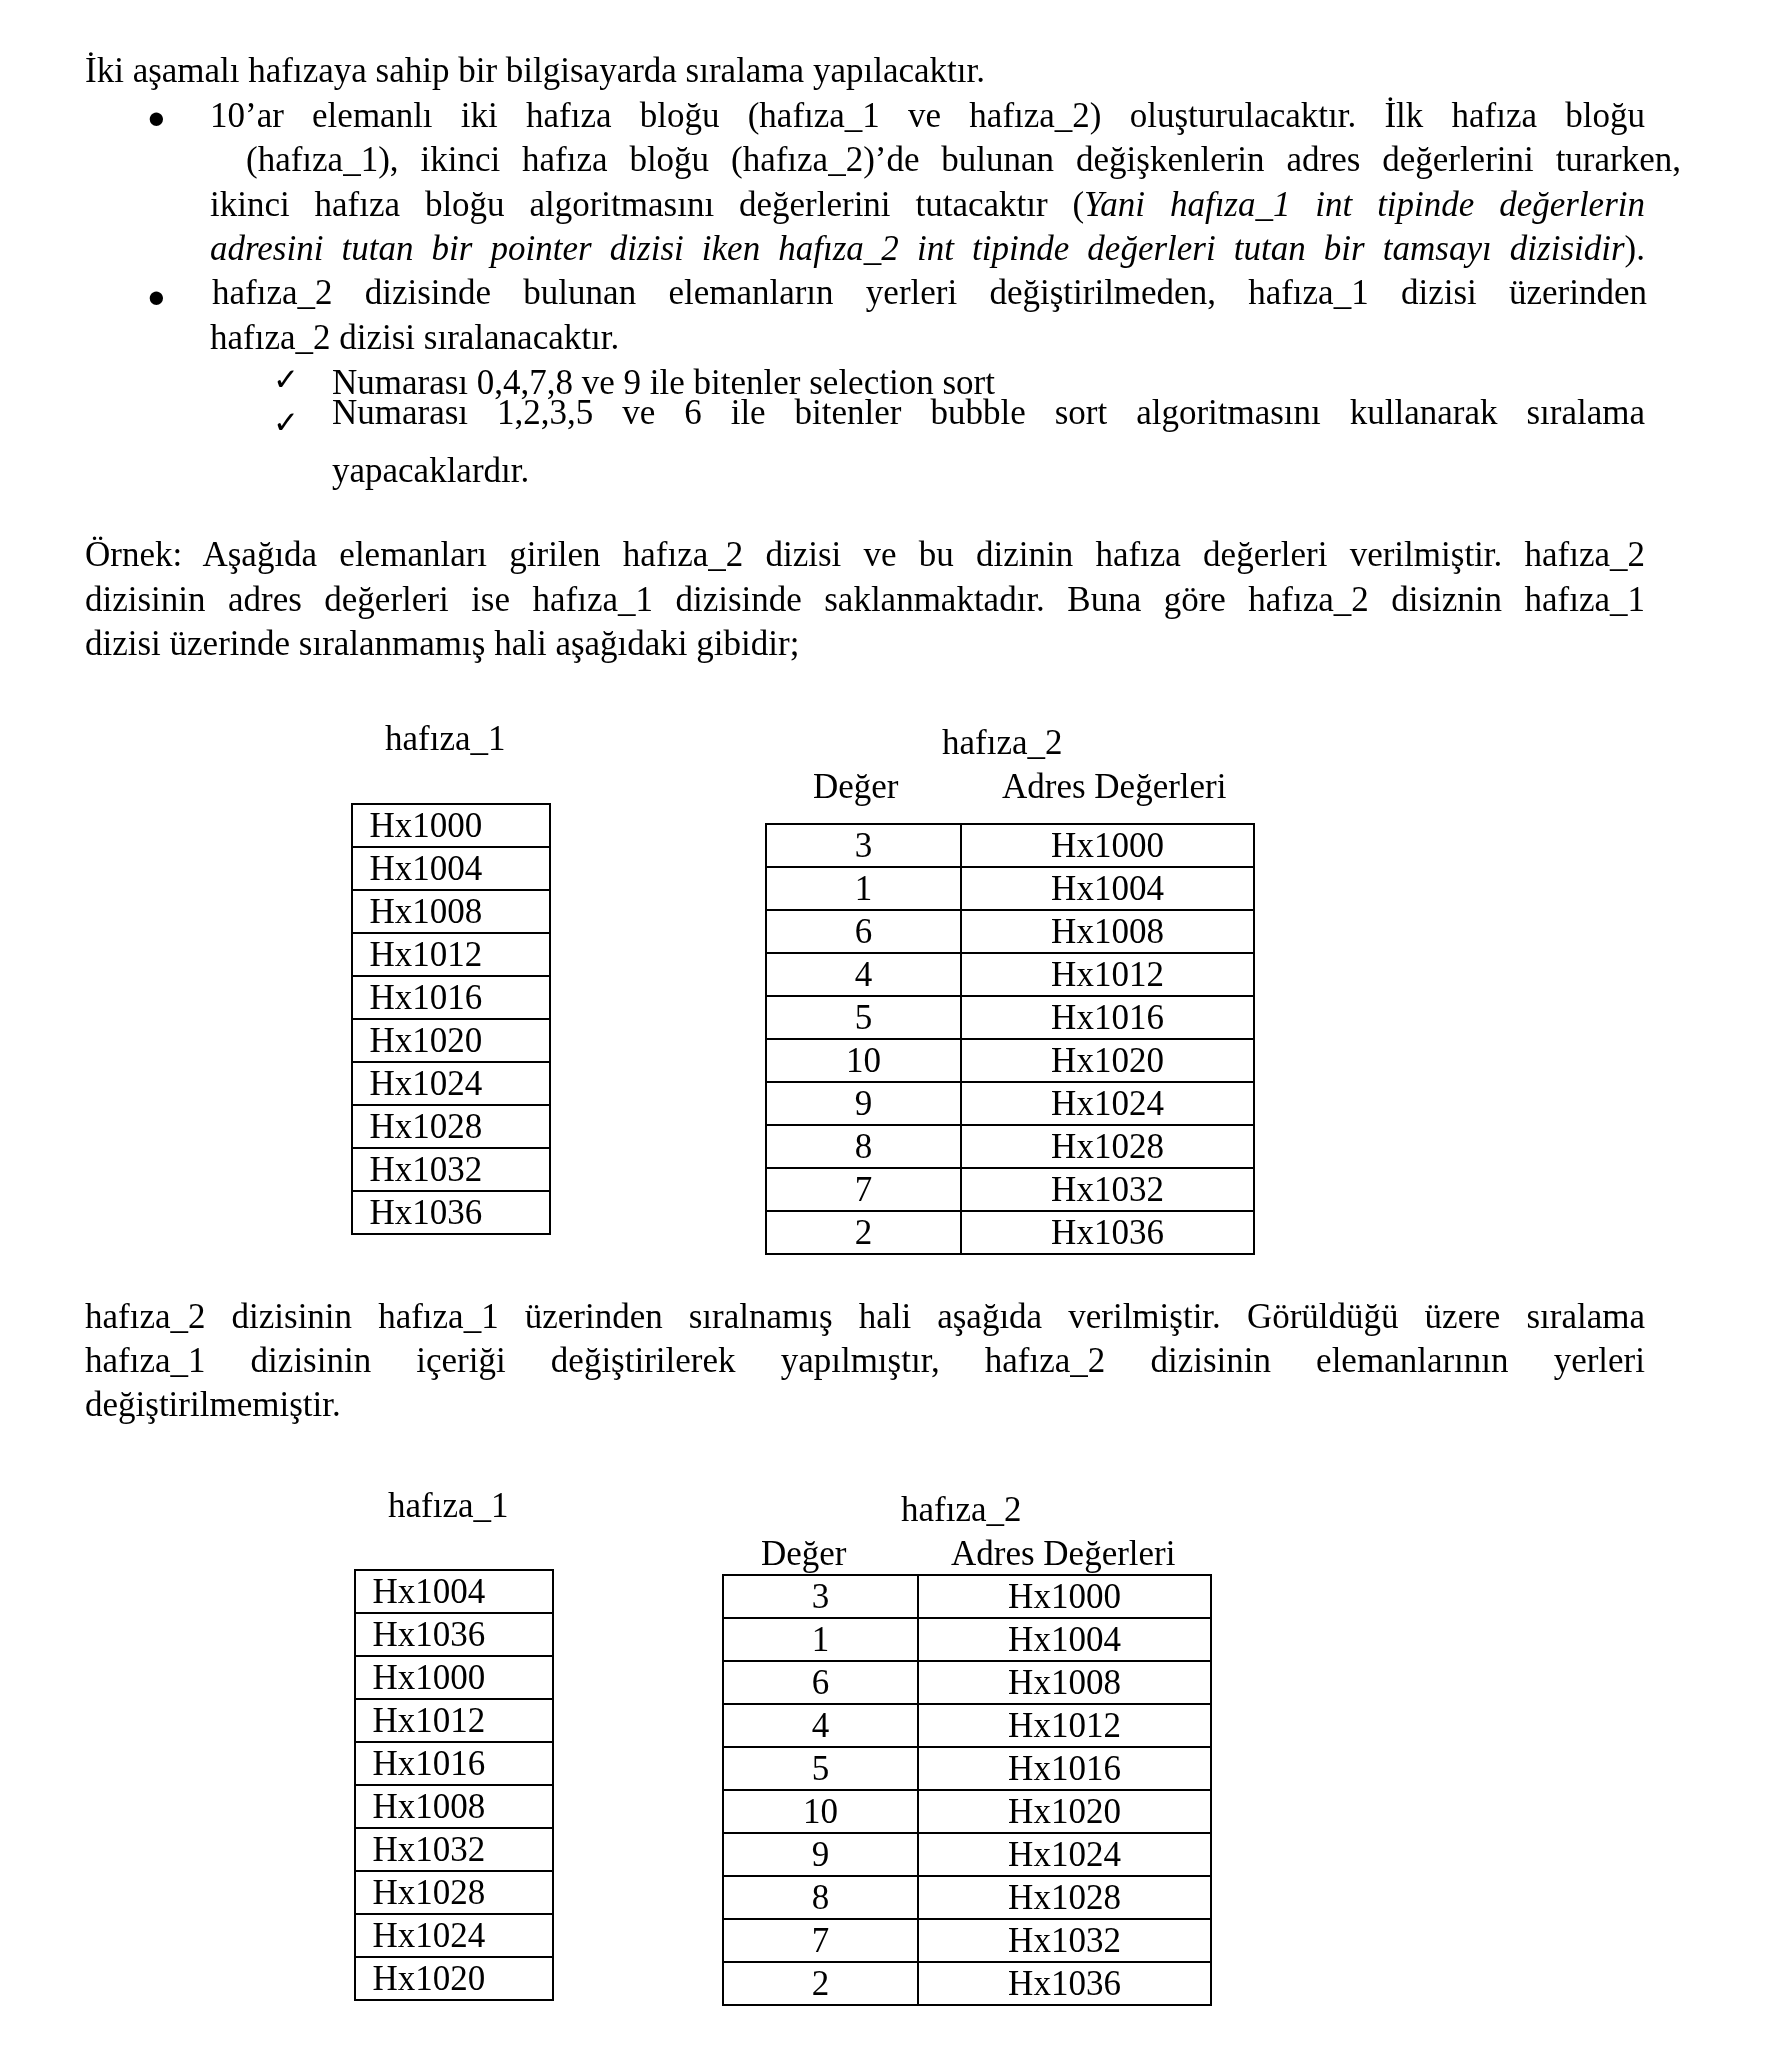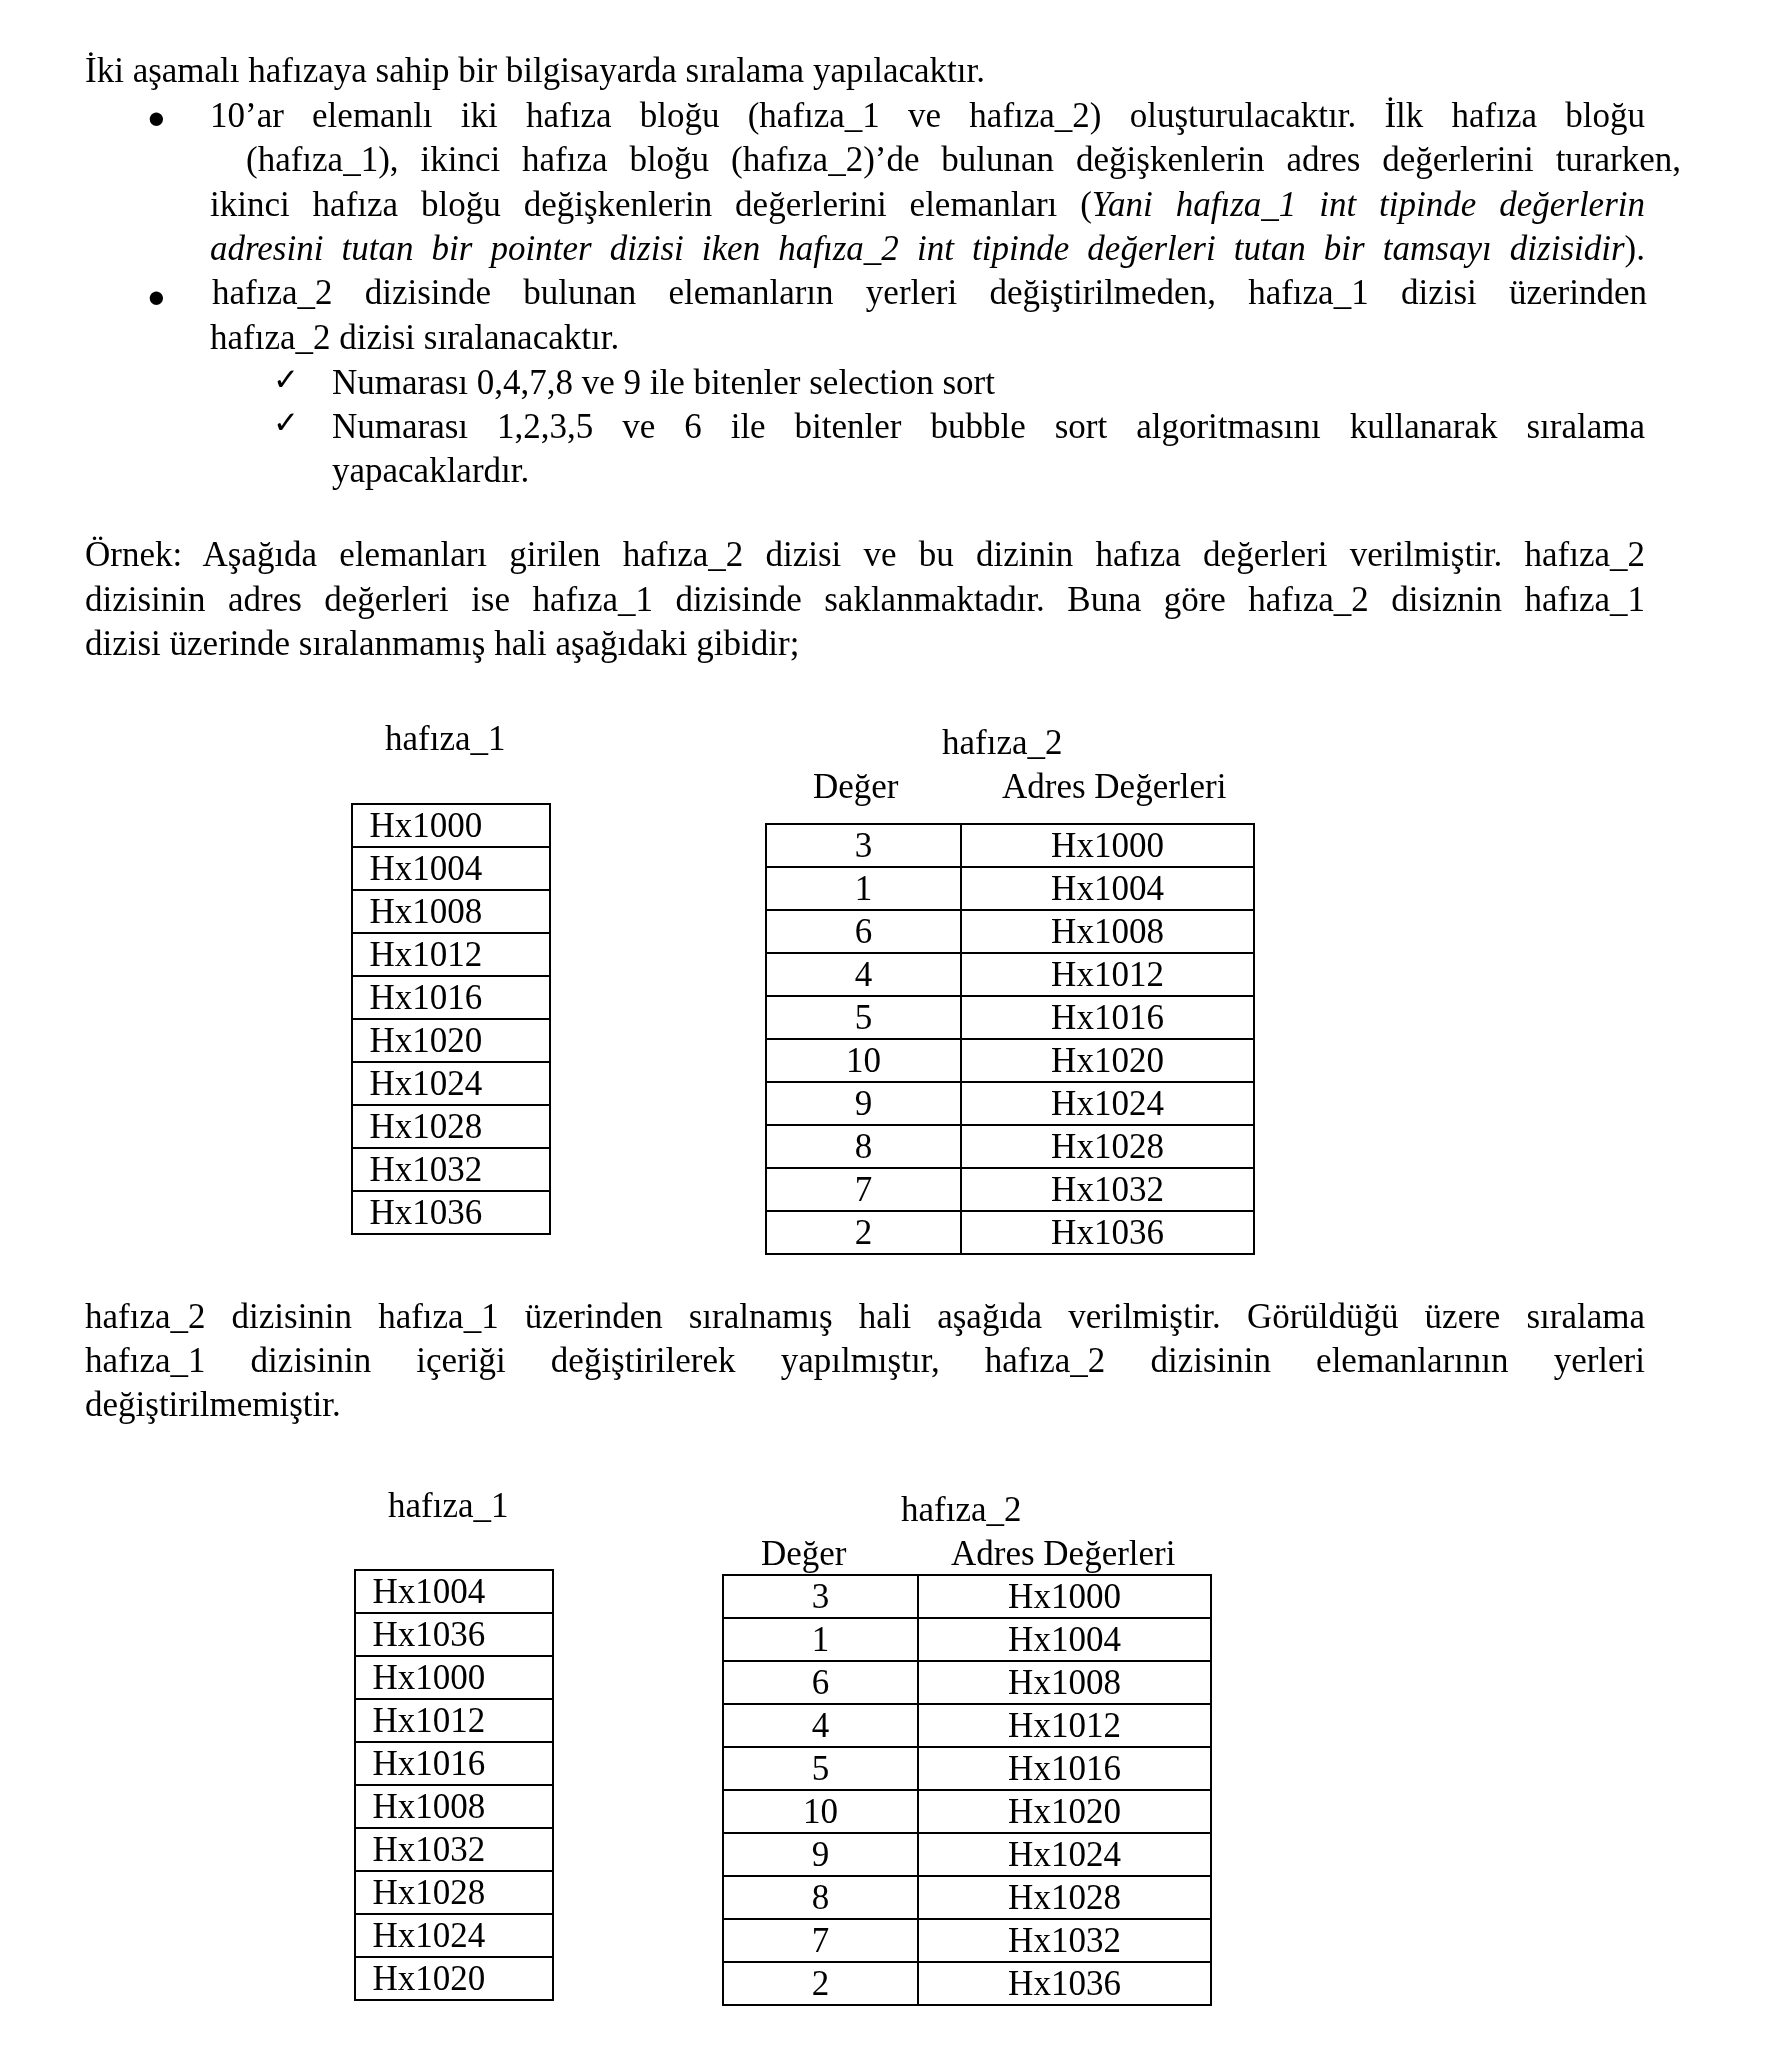--- a/index.html
+++ b/index.html
@@ -25,31 +25,31 @@
   .lbl { position: absolute; font-size: 35px; line-height: 1; white-space: nowrap; }
 </style>
 </head>
 <body>
 
 <div class="line" style="left:85px; top:53px;">İki aşamalı hafızaya sahip bir bilgisayarda sıralama yapılacaktır.</div>
 
 <div class="bullet" style="left:147px; top:102px;">●</div>
 <div class="just" style="left:210px; top:98px; width:1435px;"><span>10’ar elemanlı iki hafıza bloğu (hafıza_1 ve hafıza_2) oluşturulacaktır. İlk hafıza bloğu</span></div>
 <div class="just" style="left:210px; top:142px; width:1435px;margin-left:36px;"><span>(hafıza_1), ikinci hafıza bloğu (hafıza_2)’de bulunan değişkenlerin adres değerlerini turarken,</span></div>
-<div class="just" style="left:210px; top:187px; width:1435px;"><span><span>ikinci hafıza bloğu değişkenlerin değerlerini elemanları (</span><i>Yani hafıza_1 int tipinde değerlerin</i></span></div>
+<div class="just" style="left:210px; top:187px; width:1435px;"><span><span>ikinci hafıza bloğu algoritmasını değerlerini tutacaktır (</span><i>Yani hafıza_1 int tipinde değerlerin</i></span></div>
 <div class="just" style="left:210px; top:231px; width:1435px;"><span><i>adresini tutan bir pointer dizisi iken hafıza_2 int tipinde değerleri tutan bir tamsayı dizisidir</i><span>).</span></span></div>
 
 <div class="bullet" style="left:147px; top:281px;">●</div>
 <div class="just" style="left:212px; top:275px; width:1435px;"><span>hafıza_2 dizisinde bulunan elemanların yerleri değiştirilmeden, hafıza_1 dizisi üzerinden</span></div>
 <div class="line" style="left:210px; top:320px;">hafıza_2 dizisi sıralanacaktır.</div>
 
 <div class="check" style="left:273px; top:364px;">✓</div>
 <div class="line" style="left:332px; top:365px;text-align:right;">Numarası 0,4,7,8 ve 9 ile bitenler selection sort</div>
 <div class="check" style="left:273px; top:407px;">✓</div>
-<div class="just" style="left:332px; top:409px; width:1313px;"><span>Numarası 1,2,3,5 ve 6 ile bitenler bubble sort algoritmasını kullanarak sıralama</span></div>
+<div class="just" style="left:332px; top:395px; width:1313px;"><span>Numarası 1,2,3,5 ve 6 ile bitenler bubble sort algoritmasını kullanarak sıralama</span></div>
 <div class="line" style="left:332px; top:453px;">yapacaklardır.</div>
 
 <div class="just" style="left:85px; top:537px; width:1560px;"><span>Örnek: Aşağıda elemanları girilen hafıza_2 dizisi ve bu dizinin hafıza değerleri verilmiştir.  hafıza_2</span></div>
 <div class="just" style="left:85px; top:582px; width:1560px;"><span>dizisinin adres değerleri ise hafıza_1 dizisinde saklanmaktadır. Buna göre  hafıza_2 disiznin hafıza_1</span></div>
 <div class="line" style="left:85px; top:626px;">dizisi üzerinde sıralanmamış hali aşağıdaki gibidir;</div>
 
 <div class="lbl" style="left:385px; top:721px;">hafıza_1</div>
 <div class="lbl" style="left:942px; top:725px;">hafıza_2</div>
 <div class="lbl" style="left:813px; top:769px;">Değer</div>
 <div class="lbl" style="left:1002px; top:769px;">Adres Değerleri</div>

